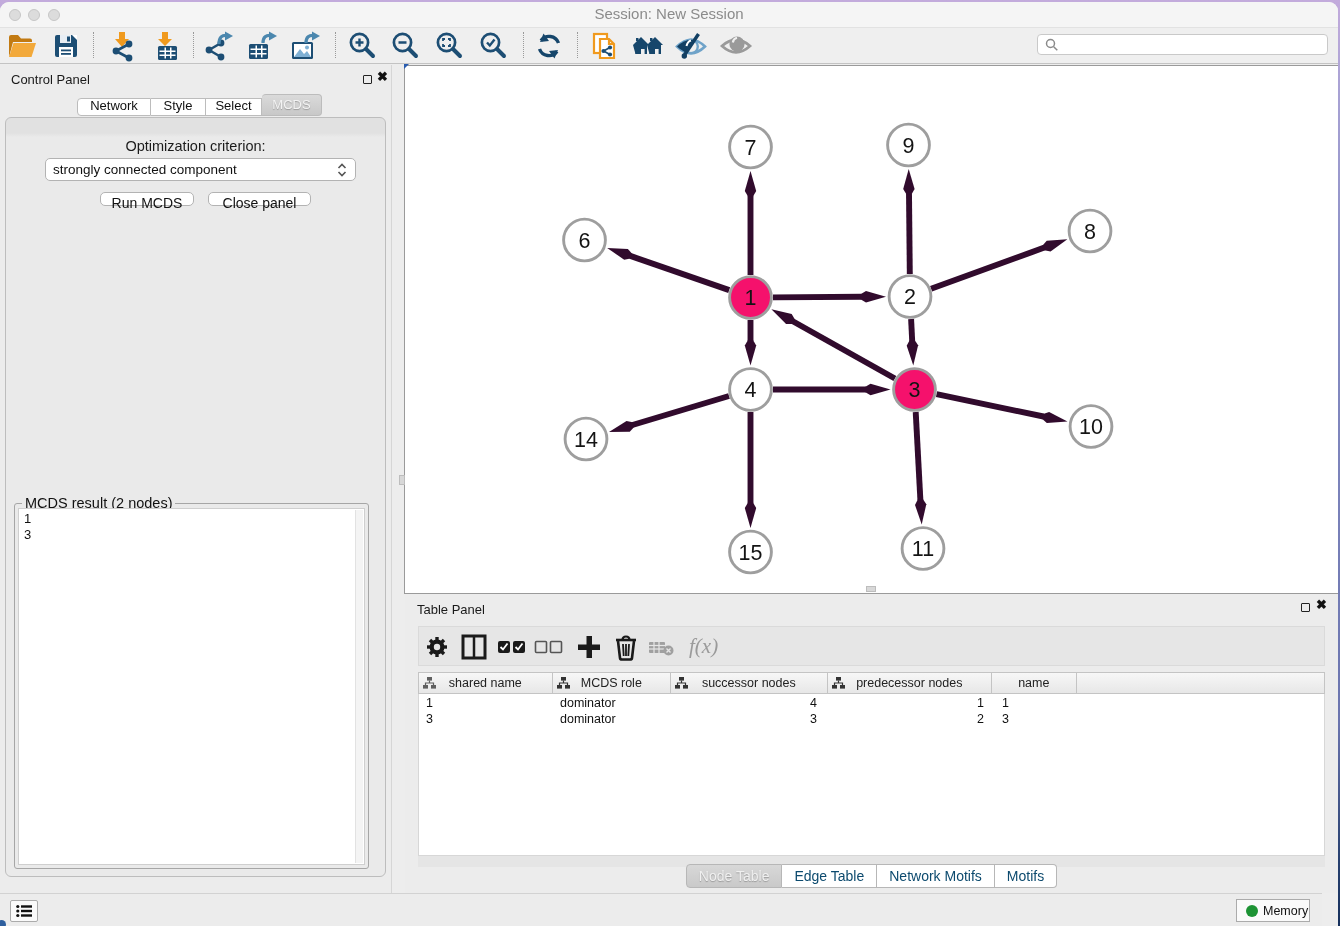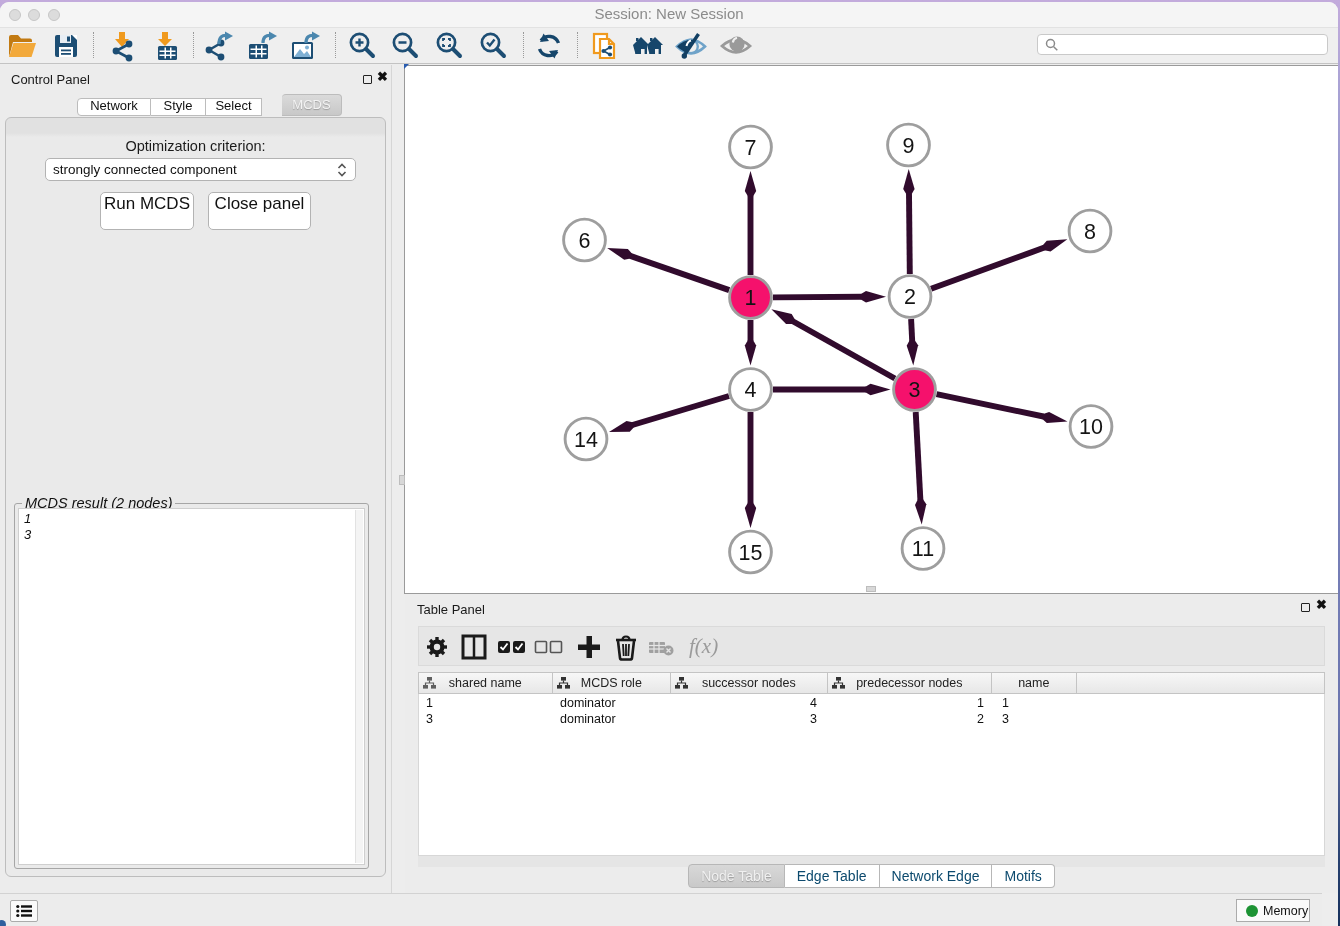--- a/index.html
+++ b/index.html
@@ -20,22 +20,22 @@
 .phead { font-size:13px; color:#1a1a1a; }
 .sqico { width:9px; height:9px; border:1.5px solid #222; border-radius:1px; display:inline-block; }
 .xico { font-size:13px; color:#111; font-weight:bold; }
 #cptabs { position:absolute; top:29px; left:77px; height:22px; display:flex; align-items:flex-end; }
 .tab { height:18px; font-size:13px; color:#111; background:#fff; border:1px solid #bcbcbc; border-left:none; display:flex; align-items:center; justify-content:center; padding-bottom:3px; }
 .tab.first { border-left:1px solid #bcbcbc; border-radius:4px 0 0 4px; }
 .tab.sel { height:22px; padding-bottom:1px; background:linear-gradient(#dadada,#c8c8c8); color:#f3f3f3; text-shadow:0 1px 1px rgba(120,120,120,.6); border-radius:4px 4px 4px 0; }
 #cpbody { position:absolute; left:5px; right:5px; top:52px; bottom:16px; background:linear-gradient(#e1e1e1 0%,#e1e1e1 2.0%,#eaeaea 2.5%,#eaeaea 100%); border:1px solid #bdbdbd; border-radius:6px; }
 #optlabel { position:absolute; top:20px; left:0; right:0; text-align:center; font-size:14.5px; color:#1b1b1b; }
 #dropdown { position:absolute; left:39px; top:40px; width:311px; height:23px; background:#fff; border:1px solid #b3b3b3; border-radius:5px; font-size:13.5px; color:#111; line-height:21px; padding-left:7px; }
-.btn { position:absolute; top:74px; height:38px; background:#fff; border:1px solid #b3b3b3; border-radius:5px; font-size:17px; color:#111; text-align:center; line-height:21px; }
-#grp { position:absolute; left:8px; right:16px; top:385px; height:366px; border:1px solid #a6a6a6; border-radius:3px;font-style:italic; }
+.btn { position:absolute; top:74px; height:14px; background:#fff; border:1px solid #b3b3b3; border-radius:5px; font-size:14px; color:#111; text-align:center; line-height:21px; }
+#grp { position:absolute; left:8px; right:16px; top:385px; height:366px; border:1px solid #a6a6a6; border-radius:3px; }
 #grplabel { position:absolute; top:-9px; left:7px; background:#eaeaea; padding:0 3px; font-size:14.5px; color:#111; }
 #grpta { position:absolute; left:3px; right:3px; top:4px; bottom:3px; background:#fff; border:1px solid #cfcfcf; font-size:13px; color:#111; padding:2px 0 0 5px; line-height:16px; }
 #grpsb { position:absolute; right:1px; top:1px; bottom:1px; width:8px; background:#f4f4f4; border-left:1px solid #e2e2e2; }
 
 #netwin { position:absolute; left:404px; top:63px; width:935px; height:529px; border:1px solid #9a9a9a; background:#fff; }
 #nettitle { position:absolute; left:0; top:0; right:0; height:22px; background:linear-gradient(#fbfbfb,#d6d6d6); border-bottom:1px solid #aaa; }
 #nettitle span.t { position:absolute; left:0; right:0; top:3px; text-align:center; font-size:14px; font-weight:600; color:#111; }
 #canvas { position:absolute; left:0; top:22px; right:0; bottom:0; background:#fff; overflow:hidden; }
 
 #tpanel { position:absolute; left:405px; top:592px; right:0; bottom:33px; background:#ececec; }
@@ -208,21 +208,21 @@
       </div>
   </div>
   <div id="cpanel">
     <div class="phead" style="position:absolute;left:11px;top:7px;">Control Panel</div>
     <div class="sqico" style="position:absolute;left:363px;top:10px;"></div>
     <div class="xico" style="position:absolute;left:377px;top:4px;">✖</div>
     <div id="cptabs">
       <div class="tab first" style="width:74px;">Network</div>
       <div class="tab" style="width:55px;">Style</div>
       <div class="tab" style="width:56px;">Select</div>
-      <div class="tab sel" style="width:60px;margin-left:20px;">MCDS</div>
+      <div class="tab sel" style="width:60px;">MCDS</div>
     </div>
     <div id="cpbody">
       <div id="optlabel">Optimization criterion:</div>
       <div id="dropdown">strongly connected component
         <svg width="10" height="14" viewBox="0 0 10 14" style="position:absolute;right:8px;top:4px;">
           <path d="M1.5 5 L5 1.5 L8.5 5" fill="none" stroke="#555" stroke-width="1.6"></path>
           <path d="M1.5 9 L5 12.5 L8.5 9" fill="none" stroke="#555" stroke-width="1.6"></path>
         </svg>
       </div>
       <div class="btn" style="left:94px;width:94px;">Run MCDS</div>
@@ -408,21 +408,21 @@
           <span class="cell" style="left:141px;">dominator</span>
           <span class="cell" style="left:252px;width:146px;text-align:right;display:inline-block;">3</span>
           <span class="cell" style="left:409px;width:156px;text-align:right;display:inline-block;">2</span>
           <span class="cell" style="left:583px;">3</span>
         </div>
     </div>
     <div style="position:absolute;left:13px;right:13px;top:262px;height:11px;background:#e5e5e5;"></div>
     <div id="btabs">
       <div class="btab first sel">Node Table</div>
       <div class="btab">Edge Table</div>
-      <div class="btab">Network Edge</div>
+      <div class="btab">Network Motifs</div>
       <div class="btab last">Motifs</div>
     </div>
   </div>
 <div style="position:absolute;left:399px;top:473px;width:6px;height:10px;background:#d8d8d8;border:1px solid #bdbdbd;"></div>
 <div style="position:absolute;left:866px;top:584px;width:10px;height:6px;background:#d8d8d8;border:1px solid #bdbdbd;"></div>
   <div id="statusbar">
     <div id="listbtn">
         <svg width="16" height="14" viewBox="0 0 16 14" style="position:absolute;left:5px;top:3px;">
           <g fill="#111">
             <circle cx="1.8" cy="2.5" r="1.6"></circle>

